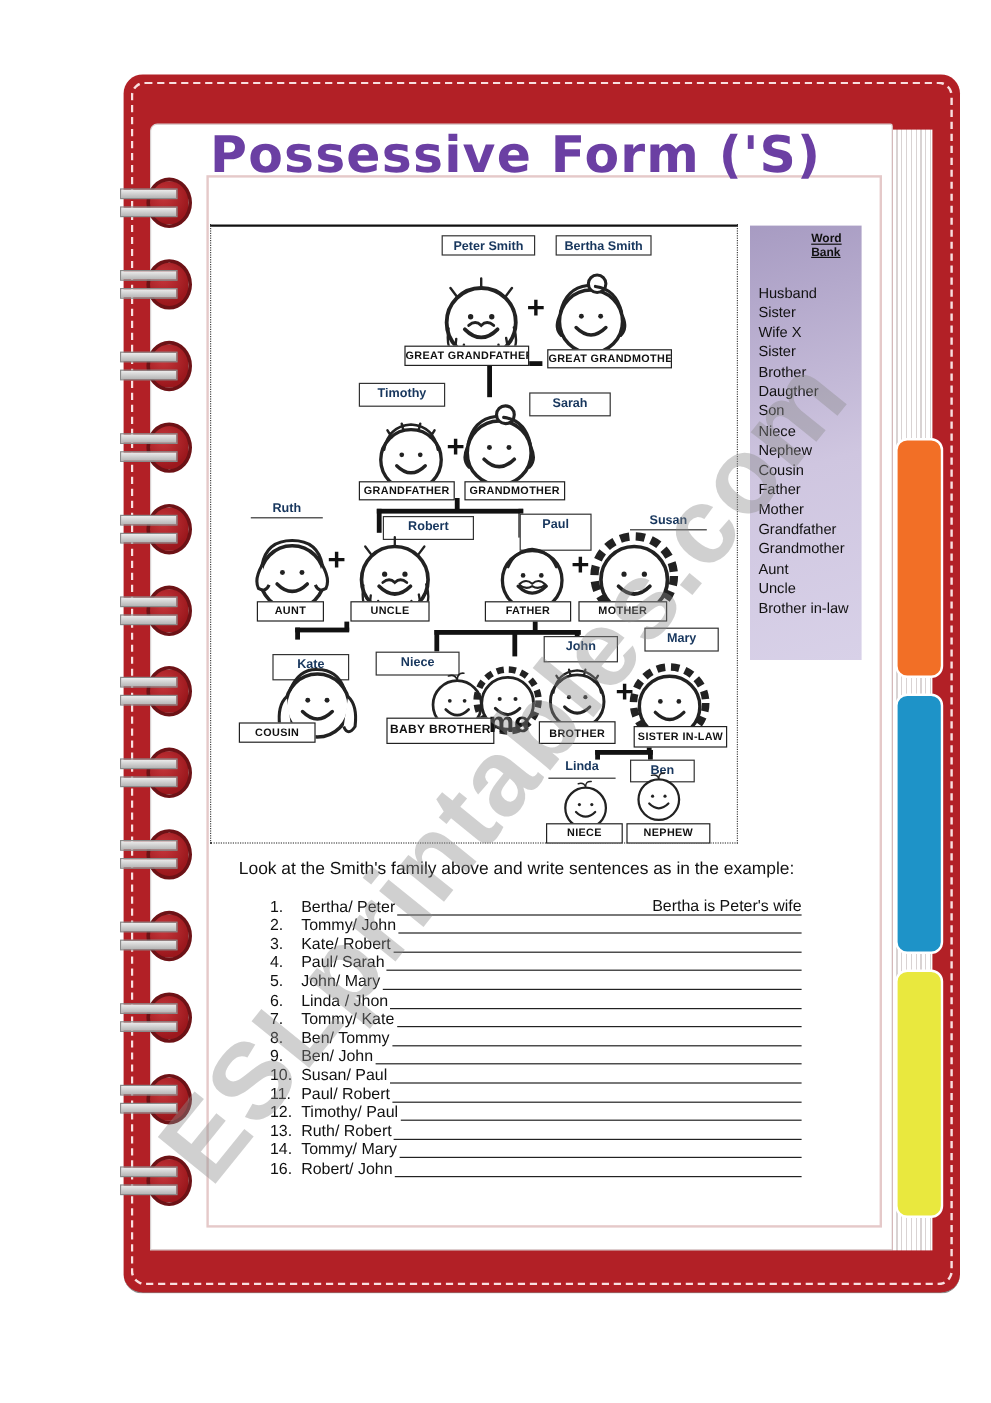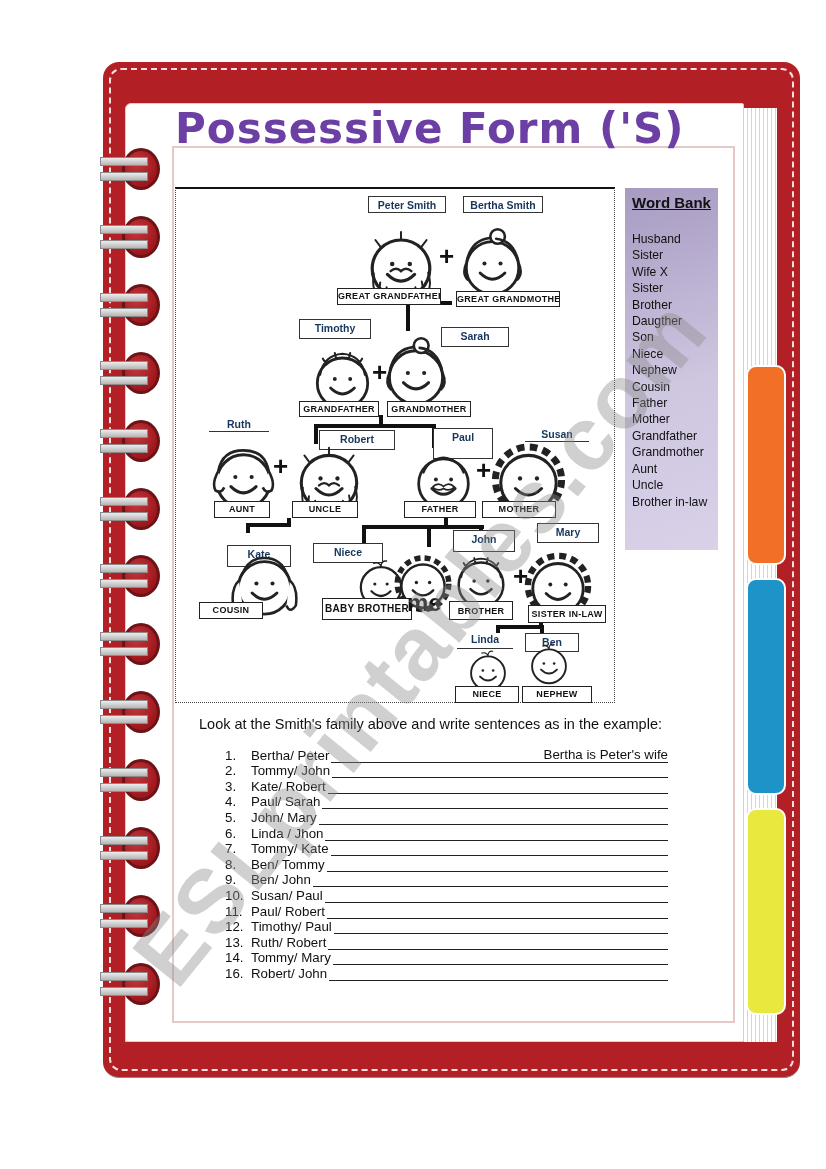--- a/index.html
+++ b/index.html
@@ -56,22 +56,22 @@
   .face { position:absolute; }
   .face svg { width:100%; height:100%; display:block; }
   .plus { position:absolute; font-size:26px; font-weight:bold; color:#111; }
   .conn { position:absolute; background:#111; }
   .me-label { position:absolute; left:231px; top:400px; font-size:24px; font-weight:bold; color:#111; }
 
   
   .wordbank { position:absolute; left:625px; top:188px; width:93px; height:362px;
               background:linear-gradient(165deg,#a79bc2 0%,#cfc6e0 55%,#d8d1e8 100%);
               padding:6px 0 0 7px; }
-  .wb-header { font-size:15px; font-weight:bold; color:#111; text-decoration:underline;
-               margin-bottom:20px; }
+  .wb-header { font-size:10px; font-weight:bold; color:#111; text-decoration:underline;
+               margin-bottom:20px;margin-left:44px; }
   .wb-item { display:block; font-size:12.2px; line-height:16.4px; color:#111; }
 
   
   .instruction { position:absolute; left:199px; top:716px; width:480px;
                  font-size:14.5px; color:#111; }
   .ex-list { position:absolute; left:225px; top:747px; width:443px; }
   .ex-row { display:flex; align-items:flex-end; height:15.6px; font-size:13.3px; color:#111; }
   .ex-num { width:26px; flex:none; }
   .ex-prompt { flex:none; padding-right:2px; }
   .ex-line { flex:1; border-bottom:1.2px solid #222; text-align:right; line-height:15px;

